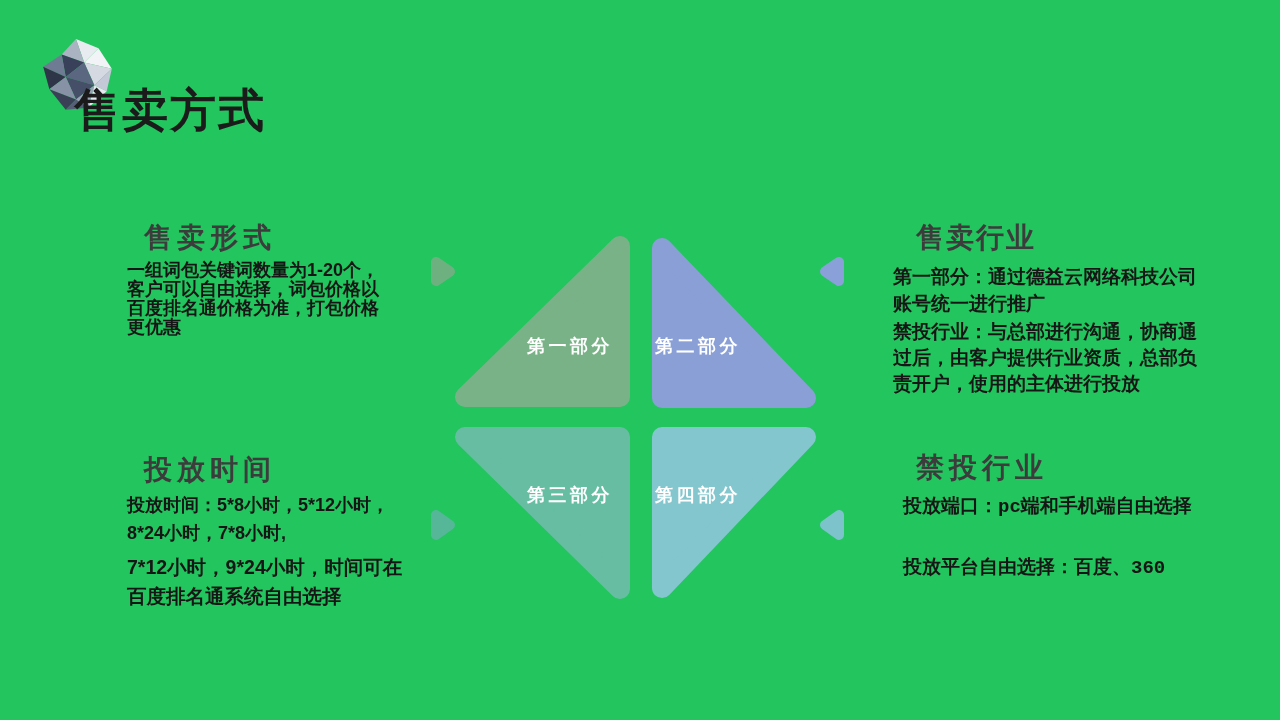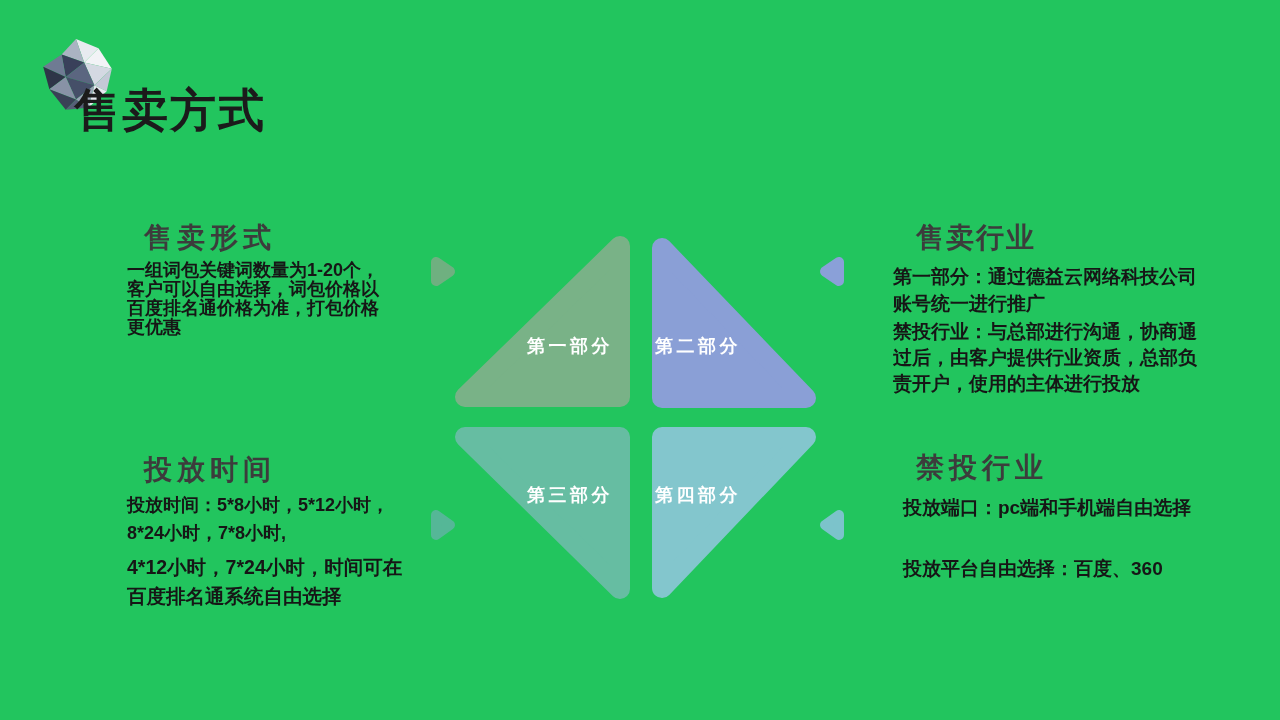--- a/index.html
+++ b/index.html
@@ -24,21 +24,21 @@
   .sell-form-h{left:128px;top:206px;}
   .sell-form-b{left:127px;top:261px;width:266px;font-size:18px;line-height:19px;}
   .delivery-time-h{left:128px;top:438px;}
   .delivery-time-b{left:127px;top:491px;width:282px;font-size:18px;line-height:28px;}
   .delivery-time-b p.p2{margin-top:6px;font-size:19.5px;line-height:29px;}
   
   .sell-industry-h{left:900px;top:206px;letter-spacing:2px;text-align:center;}
   .sell-industry-b{left:893px;top:263px;width:312px;font-size:19px;line-height:27px;}
   .sell-industry-b p.p2{margin-top:2px;line-height:26px;}
   .delivery-port-h{left:900px;top:436px;}
-  .delivery-port-b{left:903px;top:494px;width:320px;font-size:19px;line-height:27px;}
+  .delivery-port-b{left:903px;top:494px;width:320px;font-size:19px;line-height:27px;font-family:Liberation Mono, monospace;}
   .delivery-port-b p.p2{margin-top:34px;}
   
   .diagram{position:absolute;left:415px;top:210px;width:450px;height:415px;}
   .diagram polygon{stroke-linejoin:round;}
   .tri{stroke-width:20px;}
   .arrow{stroke-width:10px;}
   .part-label{
     font-family:"Liberation Sans","DejaVu Sans",sans-serif;
     font-size:18px;font-weight:bold;fill:#ffffff;letter-spacing:3.5px;
   }
@@ -69,21 +69,21 @@
   <h1 class="title">售卖方式</h1>
 
   <h2 class="heading spaced sell-form-h">售卖形式</h2>
   <div class="body sell-form-b">
     <p>一组词包关键词数量为1-20个，客户可以自由选择，词包价格以百度排名通价格为准，打包价格更优惠</p>
   </div>
 
   <h2 class="heading spaced delivery-time-h">投放时间</h2>
   <div class="body delivery-time-b">
     <p class="p1">投放时间：5*8小时，5*12小时，8*24小时，7*8小时,</p>
-    <p class="p2">4*12小时，7*24小时，时间可在百度排名通系统自由选择</p>
+    <p class="p2">7*12小时，9*24小时，时间可在百度排名通系统自由选择</p>
   </div>
 
   <h2 class="heading sell-industry-h">售卖行业</h2>
   <div class="body sell-industry-b">
     <p class="p1">第一部分：通过德益云网络科技公司账号统一进行推广</p>
     <p class="p2">禁投行业：与总部进行沟通，协商通过后，由客户提供行业资质，总部负责开户，使用的主体进行投放</p>
   </div>
 
   <h2 class="heading spaced delivery-port-h">禁投行业</h2>
   <div class="body delivery-port-b">

